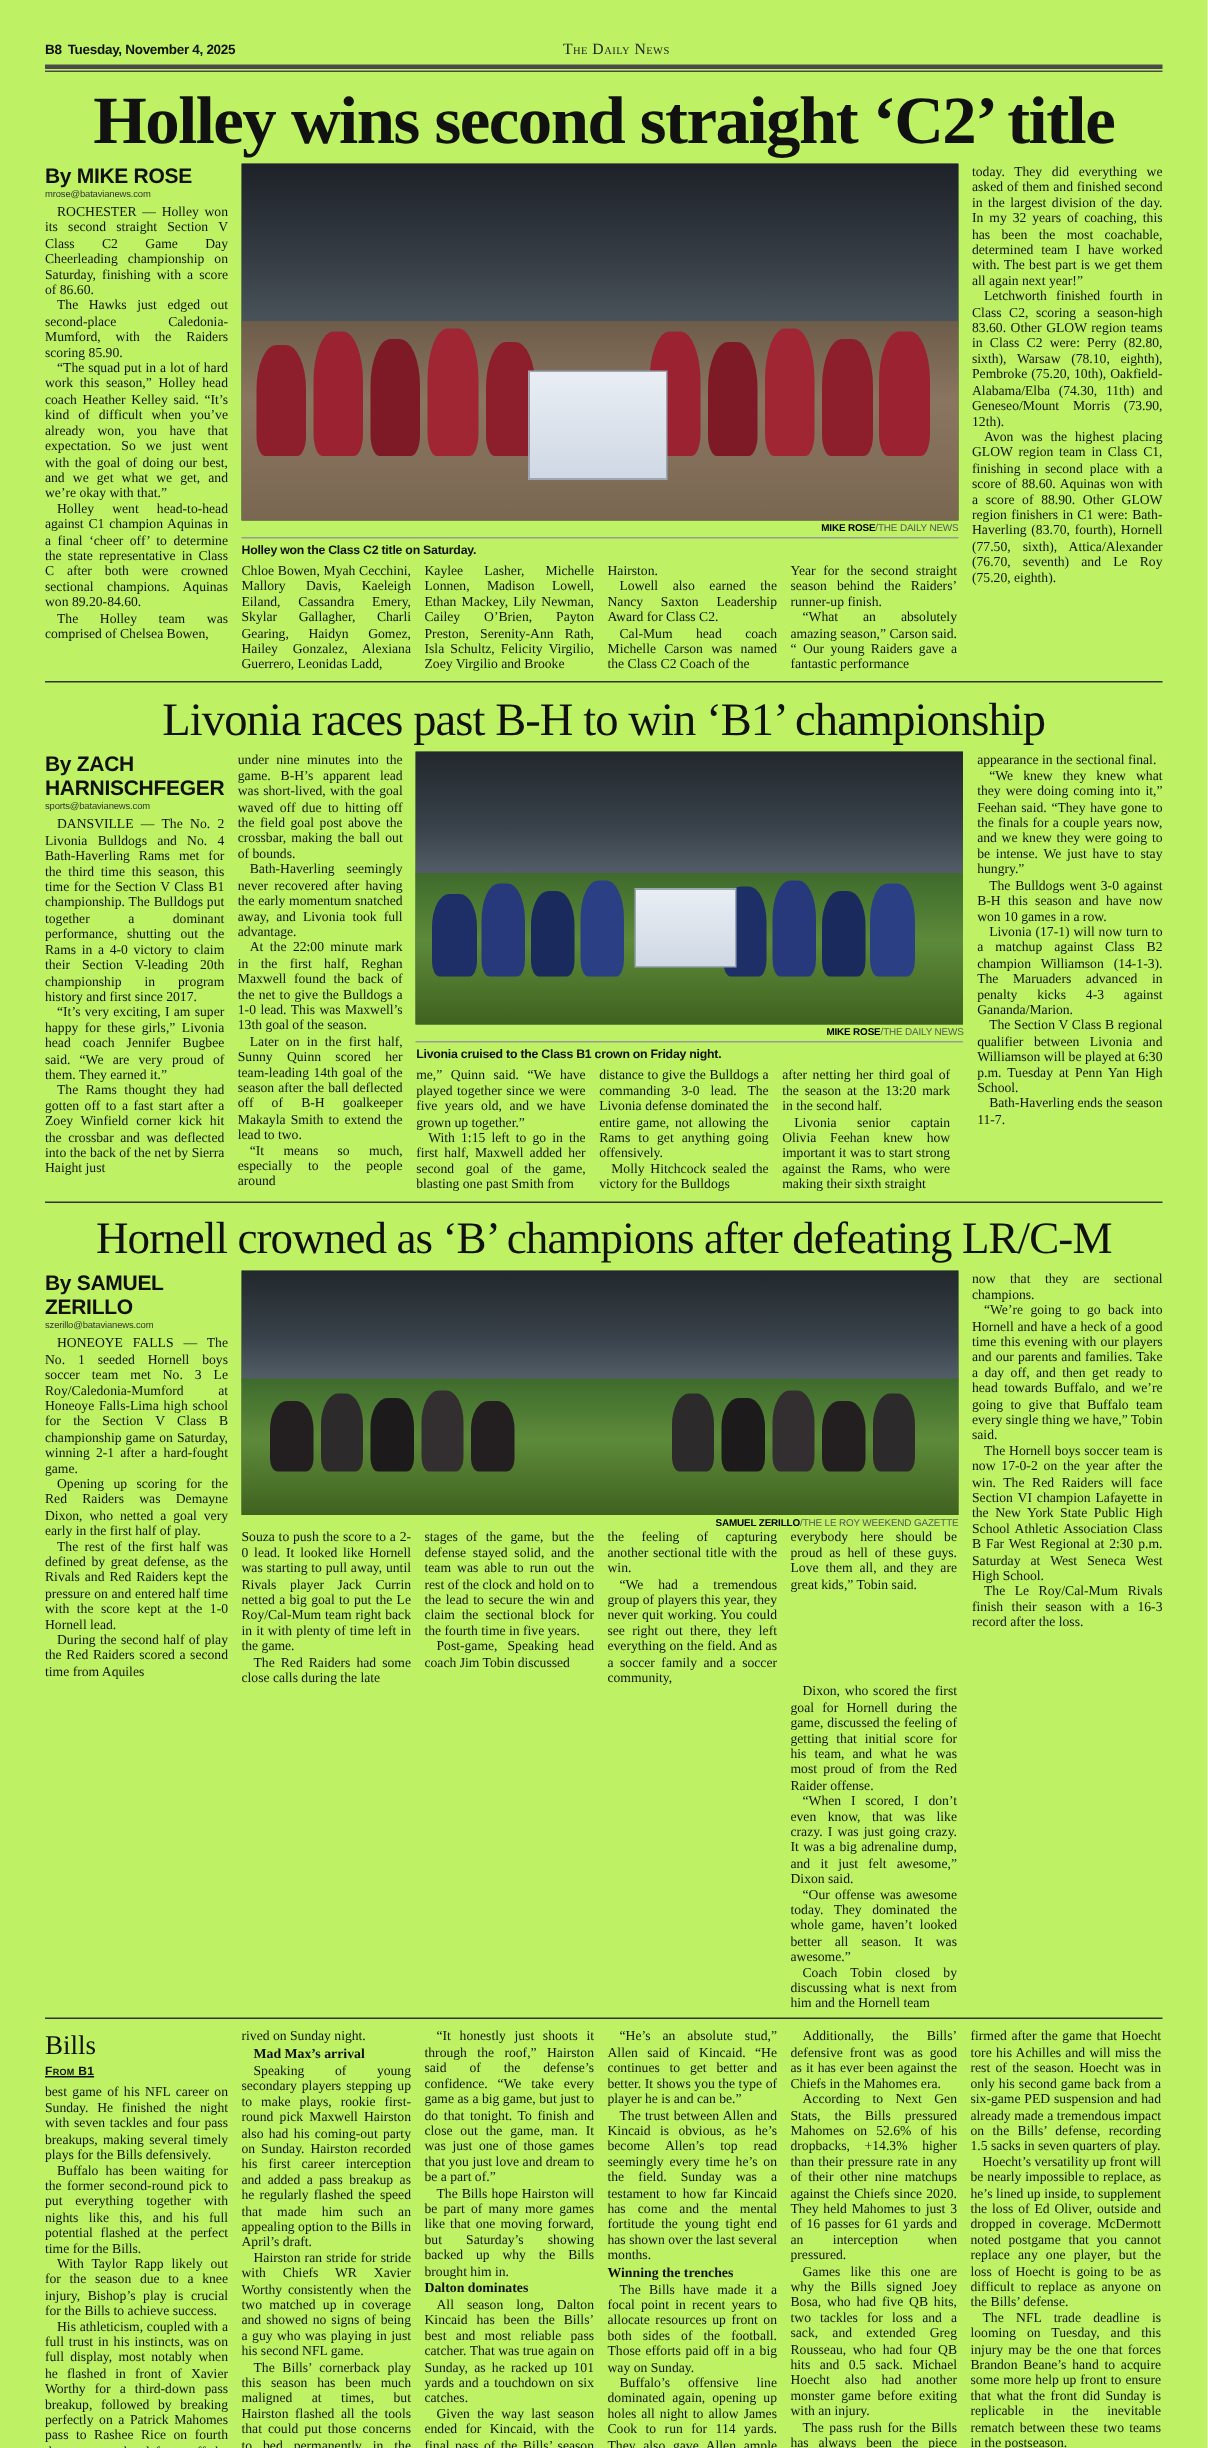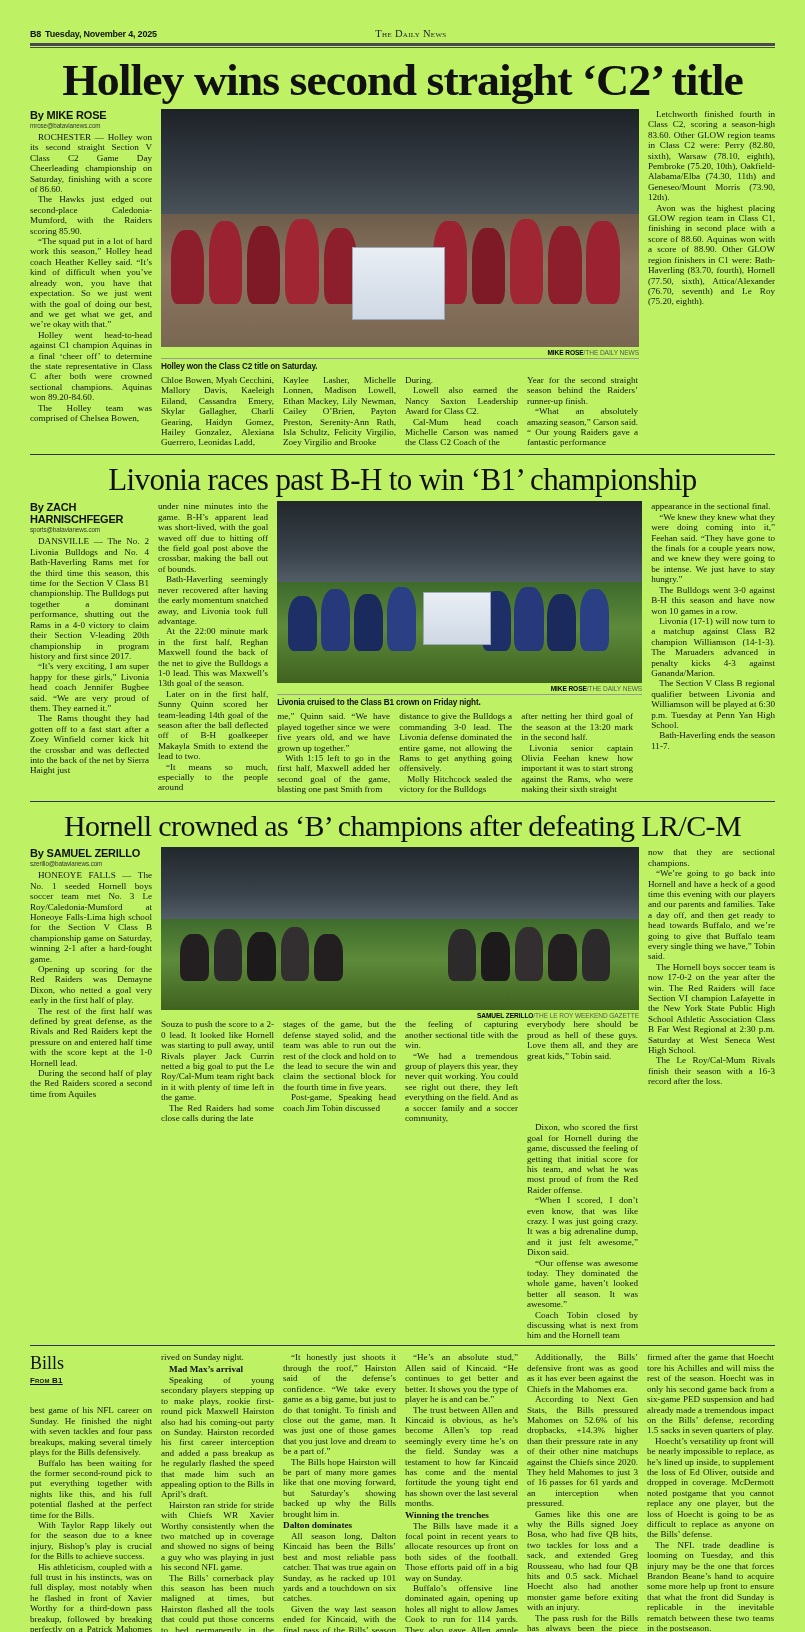--- a/index.html
+++ b/index.html
@@ -69,21 +69,21 @@
   .sect-rule{height:1.6px;background:#333;margin-top:6px;}
 
   
   .cols{display:flex; width:745px;}
   .col{box-sizing:border-box;}
   .gut{width:9px; flex:none;}
 
   .byline{
     font-family:"Liberation Sans", sans-serif;
     font-weight:bold;
-    font-size:11px;
+    font-size:14px;
     letter-spacing:-.2px;
     margin-bottom:1px;
   }
   .email{
     font-family:"Liberation Sans", sans-serif;
     font-size:6.3px;
     color:#333;
     margin-bottom:3px;
     letter-spacing:-.1px;
   }
@@ -156,21 +156,21 @@
     font-size:18px;
     line-height:22px;
     margin:0 0 2px 0;
   }
   .jump-from{
     font-family:"Liberation Sans", sans-serif;
     font-weight:bold;
     font-size:8px;
     font-variant:small-caps;
     letter-spacing:.2px;
-    margin-bottom:20px;
+    margin-bottom:4px;
     text-decoration:underline;
   }
   .minihed{
     font-family:"Liberation Serif", serif;
     font-weight:bold;
     font-size:9.2px;
     text-align:left;
     margin:1px 0;
   }
   .minihed.left{text-align:left;text-indent:8px;}
@@ -231,34 +231,35 @@
       <div class="cols" style="width:478px;">
         <div class="col" style="width:113px;">
           <p class="body noind">Chloe Bowen, Myah Cecchini, Mallory Davis, Kaeleigh Eiland, Cassandra Emery, Skylar Gallagher, Charli Gearing, Haidyn Gomez, Hailey Gonzalez, Alexiana Guerrero, Leonidas Ladd,</p>
         </div>
         <div class="gut"></div>
         <div class="col" style="width:113px;">
           <p class="body noind">Kaylee Lasher, Michelle Lonnen, Madison Lowell, Ethan Mackey, Lily Newman, Cailey O’Brien, Payton Preston, Serenity-Ann Rath, Isla Schultz, Felicity Virgilio, Zoey Virgilio and Brooke</p>
         </div>
         <div class="gut"></div>
         <div class="col" style="width:113px;">
-          <p class="body noind">During.</p>
+          <p class="body noind">Hairston.</p>
           <p class="body">Lowell also earned the Nancy Saxton Leadership Award for Class C2.</p>
           <p class="body">Cal-Mum head coach Michelle Carson was named the Class C2 Coach of the</p>
         </div>
         <div class="gut"></div>
         <div class="col" style="width:111px;">
           <p class="body noind">Year for the second straight season behind the Raiders’ runner-up finish.</p>
           <p class="body">“What an absolutely amazing season,” Carson said. “ Our young Raiders gave a fantastic performance</p>
         </div>
       </div>
     </div>
     <div class="gut"></div>
 
     <div class="col" style="width:127px;">
+      <p class="body noind">today. They did everything we asked of them and finished second in the largest division of the day. In my 32 years of coaching, this has been the most coachable, determined team I have worked with. The best part is we get them all again next year!”</p>
       <p class="body">Letchworth finished fourth in Class C2, scoring a season-high 83.60. Other GLOW region teams in Class C2 were: Perry (82.80, sixth), Warsaw (78.10, eighth), Pembroke (75.20, 10th), Oakfield-Alabama/Elba (74.30, 11th) and Geneseo/Mount Morris (73.90, 12th).</p>
       <p class="body">Avon was the highest placing GLOW region team in Class C1, finishing in second place with a score of 88.60. Aquinas won with a score of 88.90. Other GLOW region finishers in C1 were: Bath-Haverling (83.70, fourth), Hornell (77.50, sixth), Attica/Alexander (76.70, seventh) and Le Roy (75.20, eighth).</p>
     </div>
   </div>
 
   <div class="sect-rule"></div>
 
   <h2 class="hed-light hed2">Livonia races past B-H to win ‘B1’ championship</h2>
 
   <div class="cols">

